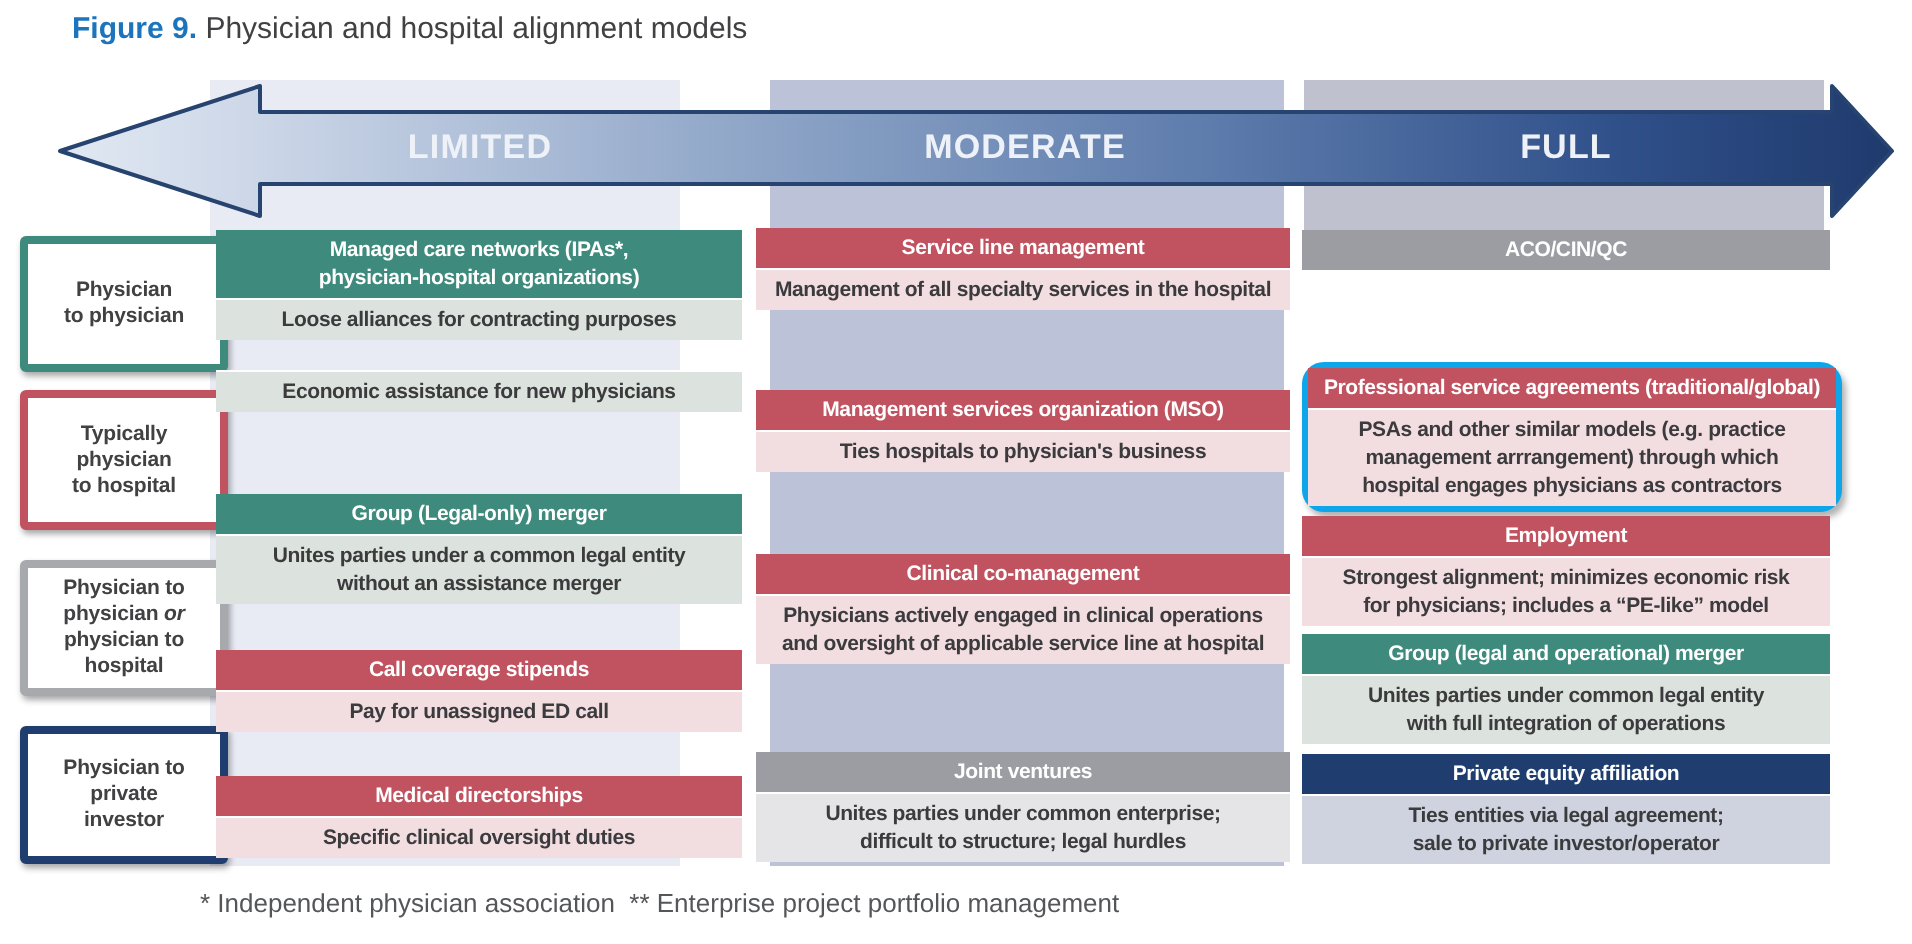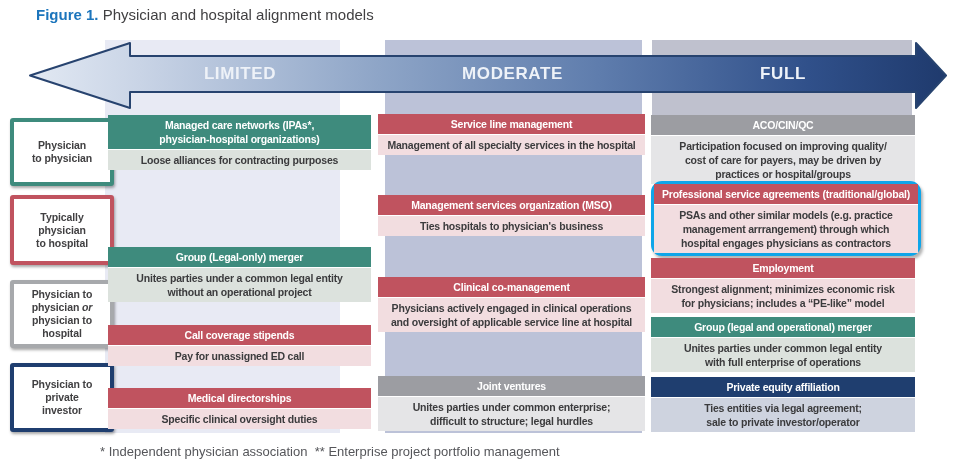--- a/index.html
+++ b/index.html
@@ -39,21 +39,21 @@
   .hl{border:3px solid #0ea5e9;box-shadow:2px 3px 3px rgba(0,0,0,.3);}
   
   .footnote{position:absolute;left:100px;top:444px;font-size:13px;color:#55565A;white-space:pre;z-index:3;}
 </style>
 </head>
 <body>
 
 <div id="page">
 
   <div class="title">
-    <span class="tprefix">Figure 1.</span>
+    <span class="tprefix">Figure 9.</span>
     <span>Physician and hospital alignment models</span>
   </div>
 
   <div id="bg1" class="bgband"></div>
   <div id="bg2" class="bgband"></div>
   <div id="bg3" class="bgband"></div>
   <div id="c3backdrop"></div>
 
   <svg class="arrow" width="956" height="120" viewBox="0 0 956 120">
     <defs>
@@ -92,25 +92,26 @@
 private
 investor</div>
   </div>
 
   <div class="card col-a" style="top:115px">
     <div class="hdr t">Managed care networks (IPAs*,
 physician-hospital organizations)</div>
     <div class="bd sage">Loose alliances for contracting purposes</div>
   </div>
   <div class="card col-a" style="top:185px">
+    <div class="bd sage">Economic assistance for new physicians</div>
   </div>
   <div class="card col-a" style="top:247px">
     <div class="hdr t">Group (Legal-only) merger</div>
     <div class="bd sage">Unites parties under a common legal entity
-without an operational project</div>
+without an assistance merger</div>
   </div>
   <div class="card col-a" style="top:325px">
     <div class="hdr r">Call coverage stipends</div>
     <div class="bd pink">Pay for unassigned ED call</div>
   </div>
   <div class="card col-a" style="top:388px">
     <div class="hdr r">Medical directorships</div>
     <div class="bd pink">Specific clinical oversight duties</div>
   </div>
 
@@ -128,39 +129,36 @@
 and oversight of applicable service line at hospital</div>
   </div>
   <div class="card col-b" style="top:376px">
     <div class="hdr g">Joint ventures</div>
     <div class="bd lgray">Unites parties under common enterprise;
 difficult to structure; legal hurdles</div>
   </div>
 
   <div class="card col-c" style="top:115px">
     <div class="hdr g">ACO/CIN/QC</div>
-    <div class="bd lgray">Participation focused on improving quality/
-cost of care for payers, may be driven by
-practices or hospital/groups</div>
   </div>
   <div class="card col-c hl" style="top:181px">
     <div class="hdr r">Professional service agreements (traditional/global)</div>
     <div class="bd pink">PSAs and other similar models (e.g. practice
 management arrrangement) through which
 hospital engages physicians as contractors</div>
   </div>
   <div class="card col-c" style="top:258px">
     <div class="hdr r">Employment</div>
     <div class="bd pink">Strongest alignment; minimizes economic risk
 for physicians; includes a “PE-like” model</div>
   </div>
   <div class="card col-c" style="top:317px">
     <div class="hdr t">Group (legal and operational) merger</div>
     <div class="bd sage">Unites parties under common legal entity
-with full enterprise of operations</div>
+with full integration of operations</div>
   </div>
   <div class="card col-c" style="top:377px">
     <div class="hdr n">Private equity affiliation</div>
     <div class="bd bgray">Ties entities via legal agreement;
 sale to private investor/operator</div>
   </div>
 
   <div class="footnote">* Independent physician association  ** Enterprise project portfolio management</div>
 
 </div>

